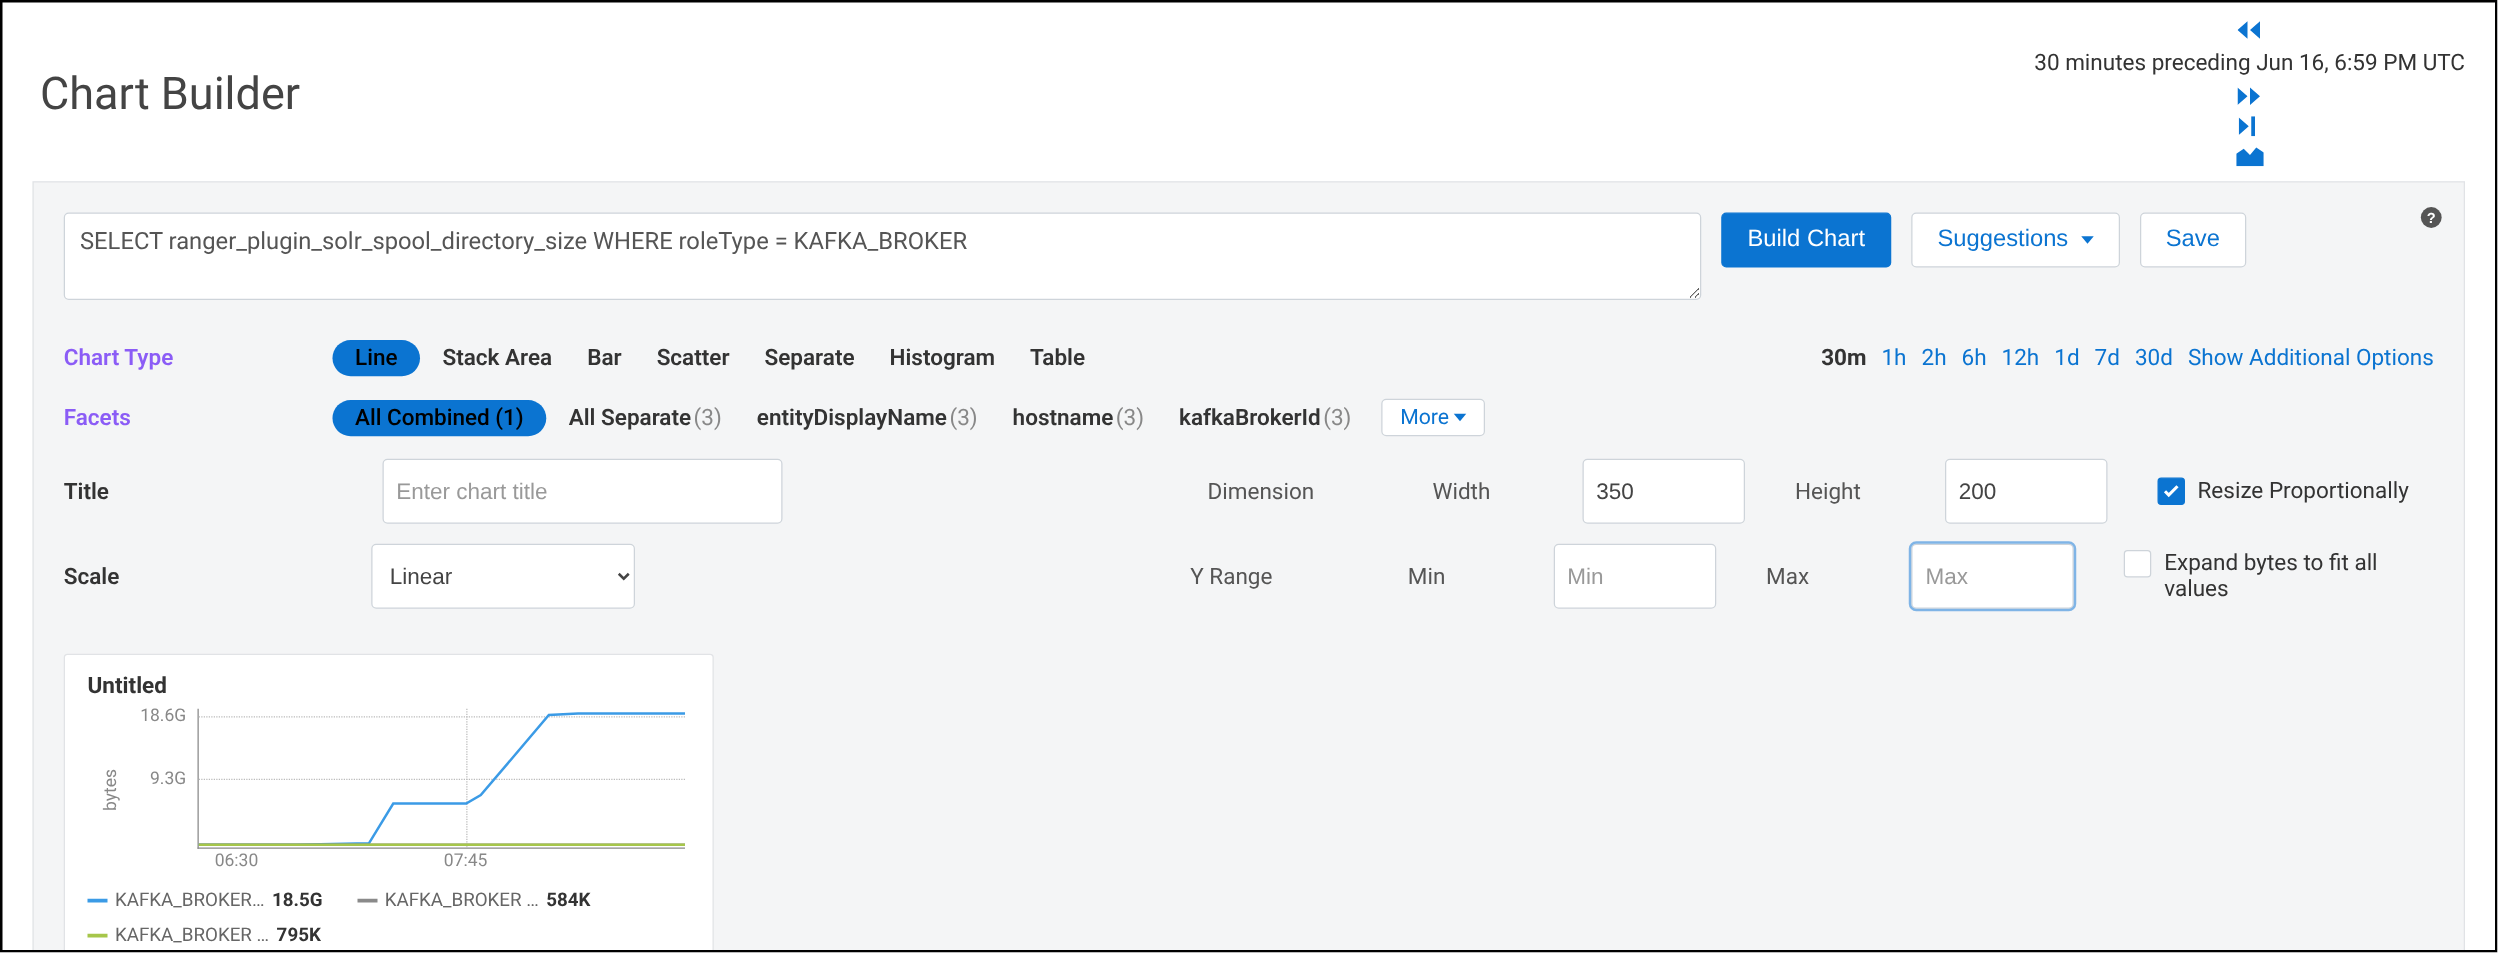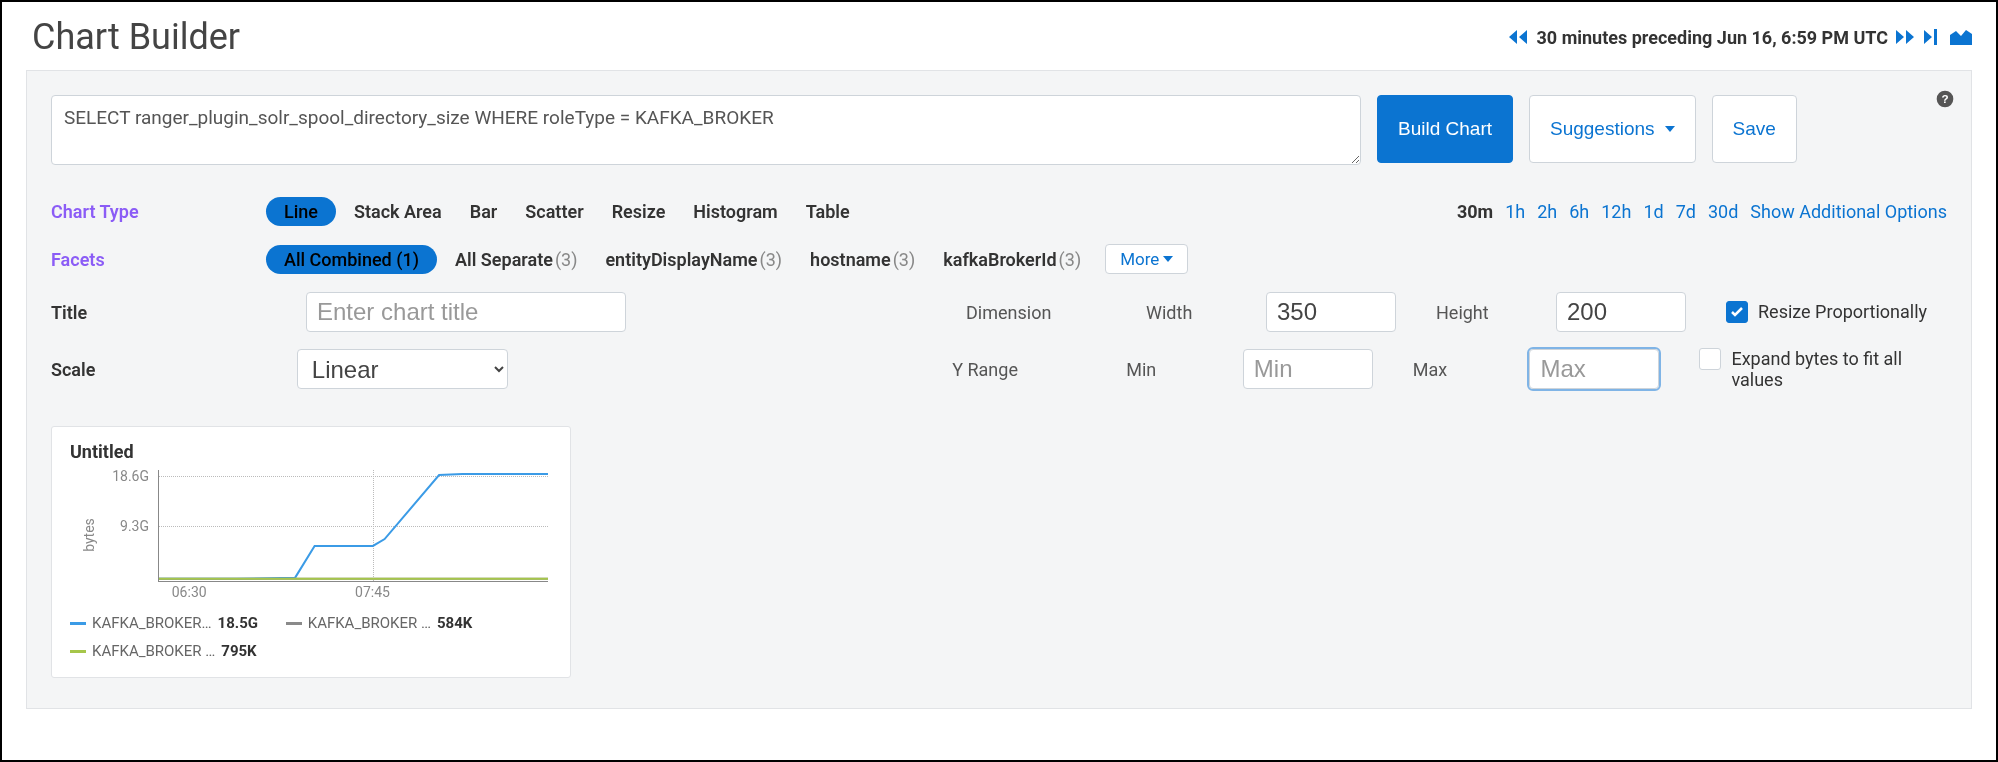--- a/index.html
+++ b/index.html
@@ -36,21 +36,22 @@
     font-size: 36px;
     font-weight: 400;
     color: #444;
   }
   .time-range {
     display: flex;
     align-items: center;
     gap: 8px;
     color: #333;
     font-size: 18px;
-    font-weight: 700;
+    font-weight: 400;
+    flex-direction: column;
   }
   .time-range .icon { color: var(--blue); display:inline-flex;}
   .panel {
     background: var(--bg);
     border: 1px solid #e1e3e6;
     margin: 0 24px;
     padding: 24px 24px 30px 24px;
     position: relative;
   }
   .help-icon {
@@ -76,21 +77,21 @@
     font-size: 19px;
     color: #555;
     background: #fff;
     font-family: inherit;
     overflow: auto;
   }
   .btn {
     display: inline-flex;
     align-items: center;
     gap: 6px;
-    padding: 22px 20px;
+    padding: 10px 20px;
     font-size: 19px;
     border-radius: 4px;
     border: 1px solid var(--border);
     background: #fff;
     color: var(--blue);
     cursor: pointer;
     white-space: nowrap;
   }
   .btn-primary {
     background: var(--blue);
@@ -153,25 +154,25 @@
     display:flex;
     gap: 40px;
     margin-bottom: 16px;
     align-items:center;
     font-size:18px;
   }
   .lbl { font-weight:600; color:#333; width:215px;}
   .sublbl { font-weight:400; color:#555; width:140px; }
   .sublbl-sm { font-weight:400; color:#555; width:80px;}
   input[type=text], select {
-    height: 40px;
+    height: 52px;
     border:1px solid var(--border);
     border-radius:4px;
     padding: 0 10px;
-    font-size:24px;
+    font-size:18px;
     background:#fff;
     color:#444;
   }
   input[type=text]::placeholder { color:#999; }
   .title-input { width: 320px; }
   .dim-input { width: 130px; }
   .scale-select { width: 220px; }
   .focused { outline: 2px solid #7fb4e6; border-color:#7fb4e6;}
   .checkbox {
     width:22px; height:22px; border:1px solid var(--border);
@@ -261,21 +262,21 @@
       </button>
       <button class="btn">Save</button>
     </div>
 
     <div class="option-row">
       <div class="option-label">Chart Type</div>
       <span class="pill">Line</span>
       <span class="tab-item">Stack Area</span>
       <span class="tab-item">Bar</span>
       <span class="tab-item">Scatter</span>
-      <span class="tab-item">Resize</span>
+      <span class="tab-item">Separate</span>
       <span class="tab-item">Histogram</span>
       <span class="tab-item">Table</span>
 
       <div class="time-presets">
         <span class="preset active">30m</span>
         <span class="preset">1h</span>
         <span class="preset">2h</span>
         <span class="preset">6h</span>
         <span class="preset">12h</span>
         <span class="preset">1d</span>

